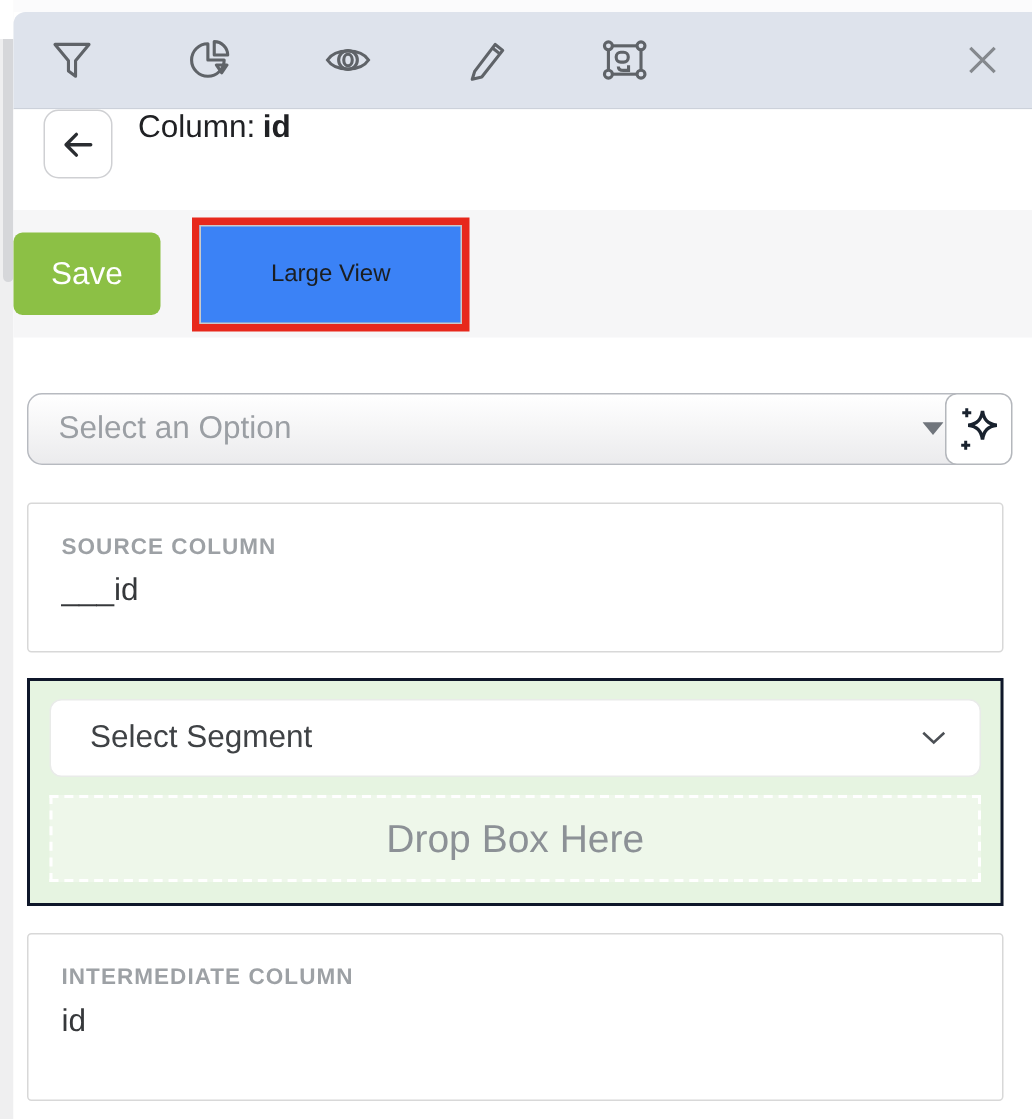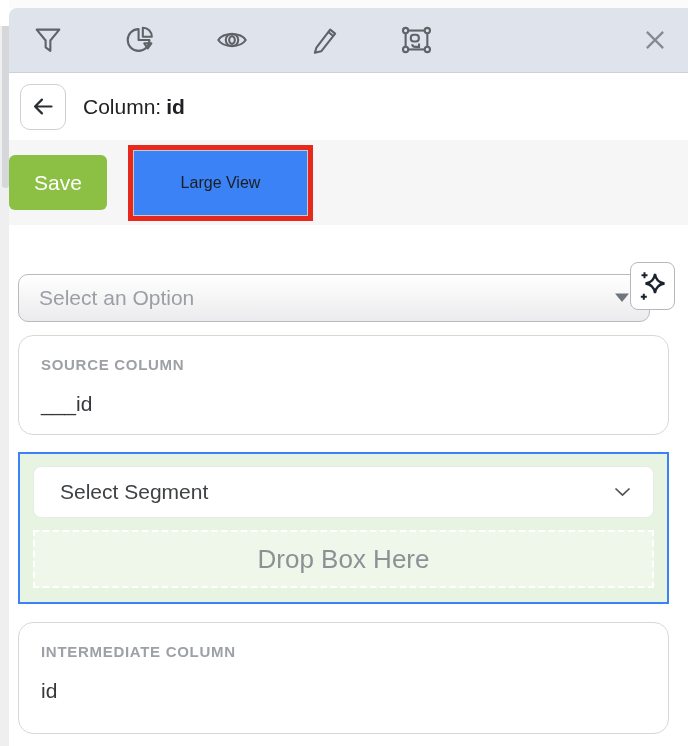--- a/index.html
+++ b/index.html
@@ -22,21 +22,21 @@
     position:absolute;left:0;top:8px;width:679px;height:65px;
     background:#dee3ec;border-bottom:1px solid #ccd1da;
     border-top-left-radius:8px;
     display:flex;align-items:center;box-sizing:border-box;padding:0 22px 0 21px;
   }
   .tb-icon{width:36px;height:36px;display:flex;align-items:center;justify-content:center;margin-right:56px;cursor:pointer;}
   .tb-close{margin-left:auto;width:22px;height:22px;display:flex;align-items:center;justify-content:center;cursor:pointer;}
 
   .header{
     position:absolute;left:0;top:73px;width:679px;height:67px;background:#ffffff;
-    display:flex;align-items:center;box-sizing:border-box;padding-left:11px;
+    display:flex;align-items:flex-start;box-sizing:border-box;padding-left:20px;
   }
   .back-btn{
     width:46px;height:46px;border:1.5px solid #cfd0d3;border-radius:10px;background:#ffffff;
     display:flex;align-items:center;justify-content:center;cursor:pointer;padding:0;
   }
   .title{margin-left:17px;font-size:21px;color:#202124;}
   .title .bold{font-weight:bold;margin-left:5px;}
 
   .band{position:absolute;left:0;top:140px;width:679px;height:85px;background:#f6f6f7;}
   .save-btn{
@@ -51,41 +51,41 @@
   .large-view-btn{
     width:100%;height:100%;background:#3b82f6;border:1px solid #c9c9c9;box-sizing:border-box;
     font-size:16px;color:#1b1e21;font-family:inherit;cursor:pointer;
   }
 
   .select-row{position:absolute;left:0;top:262px;width:679px;height:48px;}
   .big-select{
     position:absolute;left:9px;top:0;width:632px;height:48px;box-sizing:border-box;
     border:1px solid #b7bac0;border-radius:10px;
     background:linear-gradient(#ffffff,#ebebed);
-    display:flex;align-items:center;padding:0 20px;cursor:pointer;margin-top:12px;
+    display:flex;align-items:center;padding:0 20px;cursor:pointer;
   }
   .big-select .ph{font-size:21px;color:#9b9fa4;flex:1;}
   .sparkle-btn{
     position:absolute;left:621px;top:0;width:45px;height:48px;box-sizing:border-box;
     background:#ffffff;border:1.5px solid #b4b7bc;border-radius:8px;
     display:flex;align-items:center;justify-content:center;cursor:pointer;padding:0;
   }
 
   .card{
     position:absolute;left:9px;width:651px;box-sizing:border-box;background:#ffffff;
-    border:1px solid #d8d8d8;border-radius:15px;padding:20px 22px;
+    border:1px solid #d8d8d8;border-radius:3px;padding:20px 22px;
   }
   .card-source{top:335px;height:100px;}
   .card-intermediate{top:622px;height:112px;}
   .card-label{font-size:15px;font-weight:bold;letter-spacing:.7px;color:#9da1a5;}
-  .card-value{font-size:21px;color:#36383b;margin-top:19px;}
+  .card-value{font-size:21px;color:#36383b;margin-top:9px;}
 
   .green-section{
     position:absolute;left:9px;top:452px;width:651px;height:152px;box-sizing:border-box;
-    background:#e6f4e1;border:2px solid #3b82f6;padding:12px 13px;
+    background:#e6f4e1;border:2px solid #0f172a;padding:12px 13px;
   }
   .seg-select{
     height:52px;background:#ffffff;border:1px solid #e9ebe9;border-radius:8px;box-sizing:border-box;
     display:flex;align-items:center;padding:0 22px 0 26px;cursor:pointer;
   }
   .seg-select span{font-size:21px;color:#3f4245;flex:1;}
   .drop-zone{
     margin-top:12px;height:58px;box-sizing:border-box;
     background:rgba(255,255,255,0.32);border:2px dashed #ffffff;
     display:flex;align-items:center;justify-content:center;

